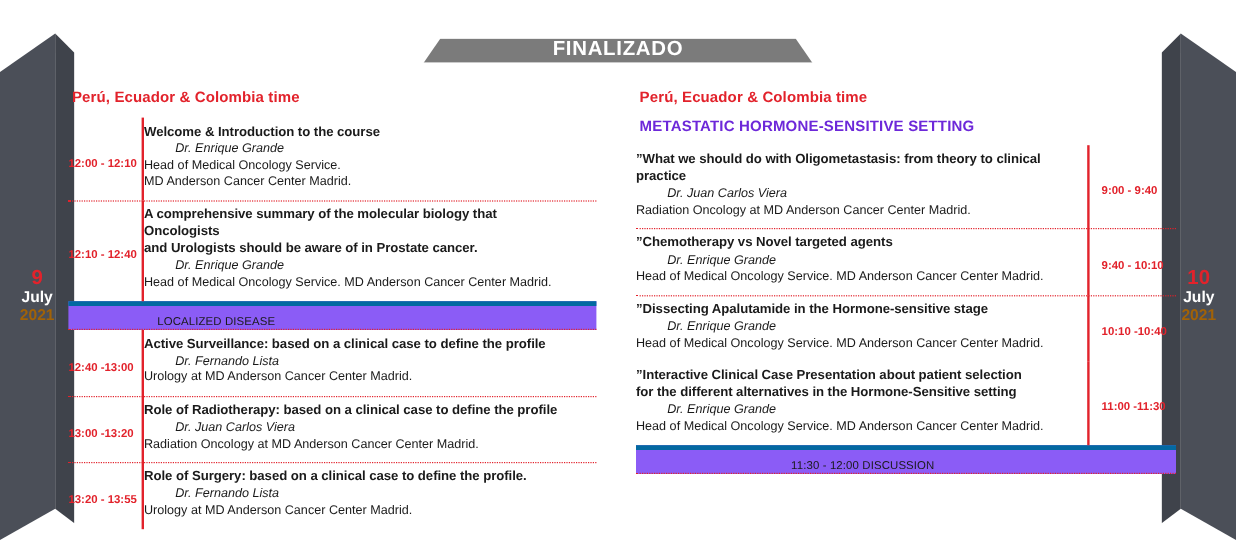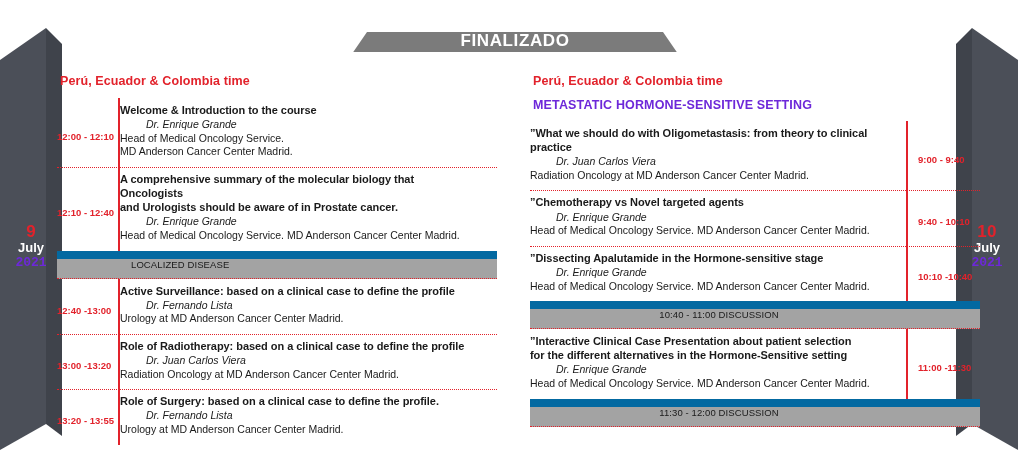--- a/index.html
+++ b/index.html
@@ -14,25 +14,25 @@
   .slab{position:absolute;top:0;width:62px;height:450px;}
   .slab svg{position:absolute;inset:0;}
   .slab .datebox{
     position:absolute;left:0;width:62px;text-align:center;
     line-height:1.12;
   }
   .slab .day{
     color:#e2222b;font-weight:bold;font-size:17px;letter-spacing:.2px;
   }
   .slab .mon{color:#ffffff;font-weight:bold;font-size:13px;}
-  .slab .yr{color:#6d28d9;font-weight:bold;font-size:13px;font-family:Liberation Mono, monospace;}
+  .slab .yr{color:#a16207;font-weight:bold;font-size:13px;}
 
   .slab-left{left:0;}
   .slab-left .datebox{top:222px;}
-  .slab-right{right:12px;}
+  .slab-right{right:0;}
   .slab-right .datebox{top:222px;}
 
   
   .banner{
     position:absolute;left:345px;top:32px;width:340px;height:20px;
   }
   .banner .shape{
     position:absolute;inset:0;background:#7b7b7b;
     clip-path:polygon(22px 0,318px 0,340px 32px,0 32px);
   }
@@ -86,22 +86,22 @@
   .col-left .rule{margin:0 0 0 3px;}
   .col-left .body{width:360px;}
 
   
   .col-right .body{width:370px;padding-right:6px;}
   .col-right .rule{margin:0 10px 0 0;}
   .col-right .time{flex:0 0 auto;text-align:left;padding-top:7px;}
 
   
   .band{
-    background:#a3a3a3;border-top:8px solid #0369a1;
-    height:19px;display:flex;align-items:flex-start;
+    background:#8b5cf6;border-top:4px solid #0369a1;
+    height:19px;display:flex;align-items:flex-end;
     font-size:9.5px;color:#1a1a1a;letter-spacing:.1px;
   }
   .band.left-band{padding-left:74px;}
   .band.disc{justify-content:center;padding-right:72px;font-size:9.5px;}
   .band-after-dots{border-bottom:1px dotted #e2222b;}
 </style>
 </head>
 <body>
 
 <div class="stage">
@@ -222,23 +222,20 @@
     <div class="row dotted-top">
       <div class="body">
         <div class="title">”Dissecting Apalutamide in the Hormone-sensitive stage</div>
         <div class="speaker">Dr. Enrique Grande</div>
         <div class="affil">Head of Medical Oncology Service. MD Anderson Cancer Center Madrid.</div>
       </div>
       <div class="rule"></div>
       <div class="time">10:10 -10:40</div>
     </div>
 
-    <div class="band disc band-after-dots">
-      <span>10:40  - 11:00  DISCUSSION</span>
-    </div>
 
     <div class="row">
       <div class="body">
         <div class="title">”Interactive Clinical Case Presentation about patient selection</div>
         <div class="title">for the different alternatives in the Hormone-Sensitive setting</div>
         <div class="speaker">Dr. Enrique Grande</div>
         <div class="affil">Head of Medical Oncology Service. MD Anderson Cancer Center Madrid.</div>
       </div>
       <div class="rule"></div>
       <div class="time">11:00 -11:30</div>

